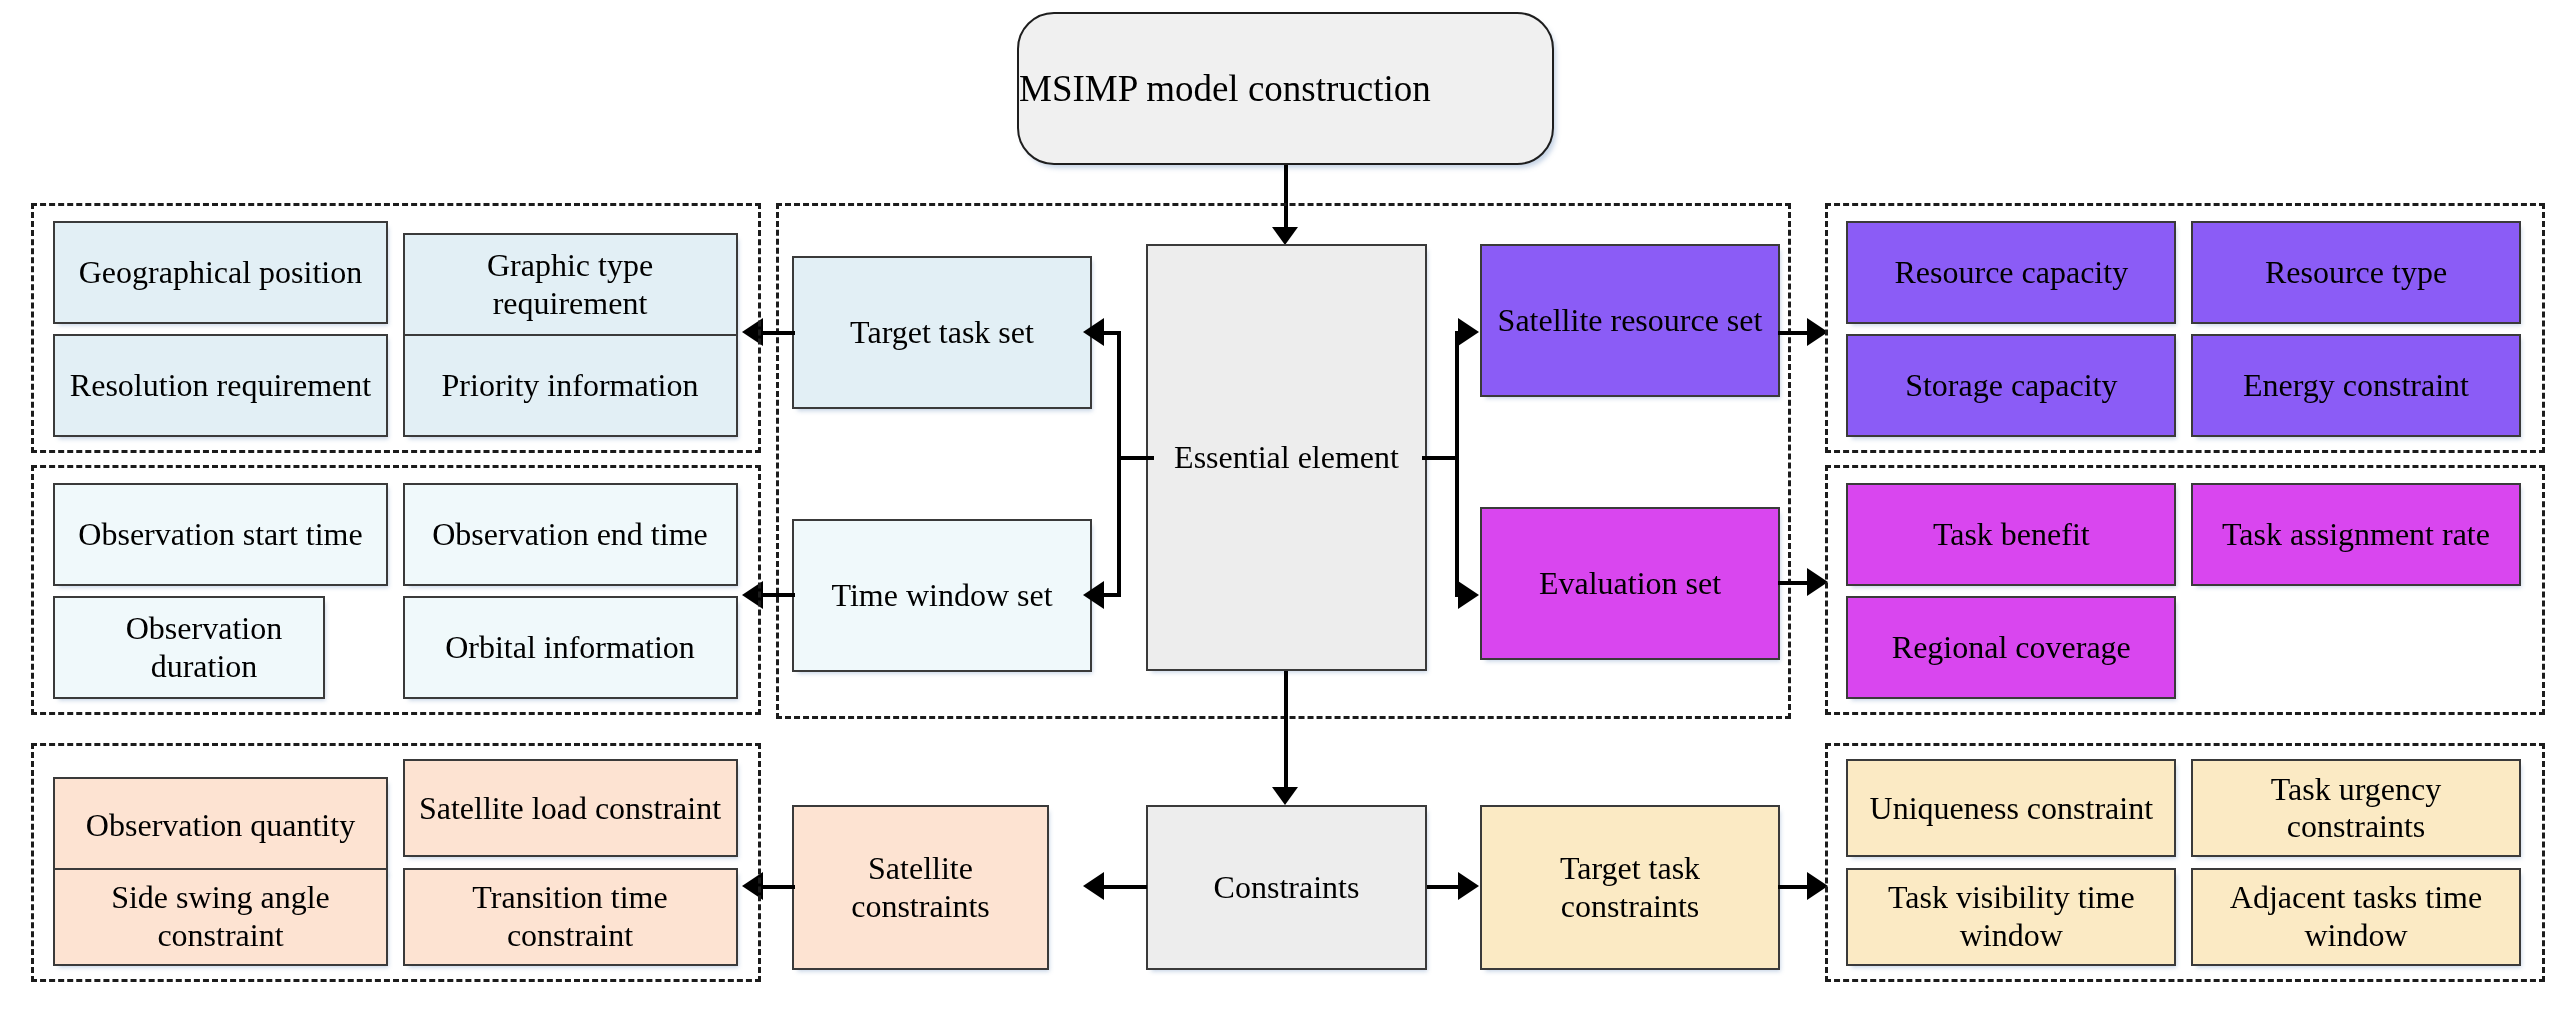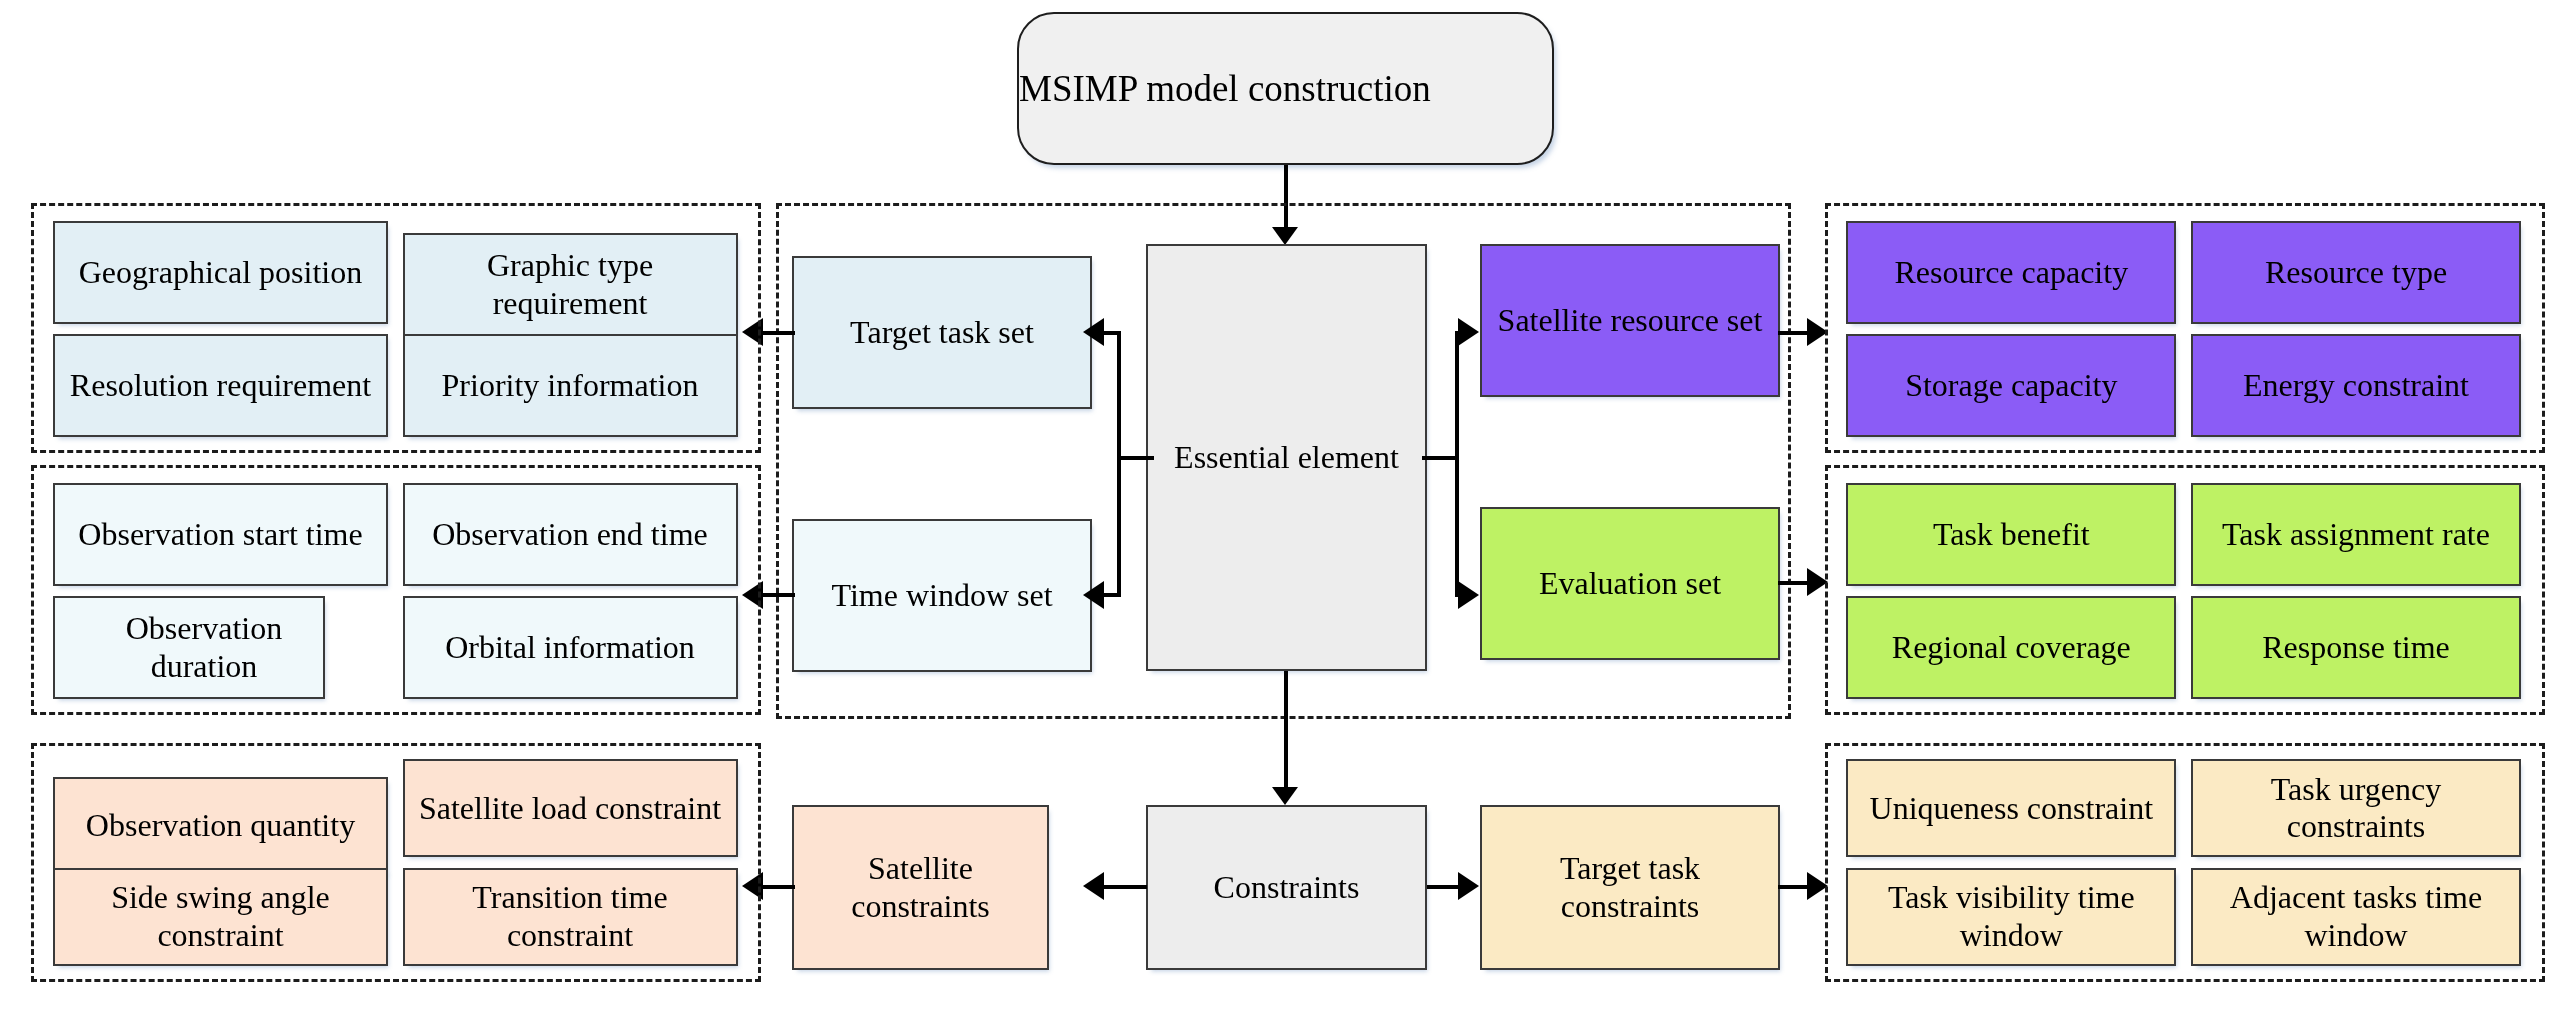--- a/index.html
+++ b/index.html
@@ -30,21 +30,21 @@
     box-shadow:3.1px 3.7px 4.3px -1.8px rgba(90,130,180,.35);
   }
   .node span{display:block;}
 
   
   .fill-blue     {background:#8b5cf6;}
   .fill-paleblue {background:#e2eff5;}
   .fill-iceblue  {background:#f0f9fb;}
   .fill-peach    {background:#fde3d2;}
   .fill-cream    {background:#fbeac4;}
-  .fill-lav      {background:#bef264;}
+  .fill-lav      {background:#d946ef;}
   .fill-gray     {background:#ededed;}
 
   
   .title-node{
     position:absolute;
     box-sizing:border-box;
     border:2.4px solid #1e1e1e;
     border-radius:37px;
     background:#f0f0f0;
     display:flex;align-items:center;
@@ -212,23 +212,20 @@
   <div class="dashgroup" style="left:1825px;top:465px;width:720px;height:250px;">
     <div class="node fill-lav" style="left:18.3px;top:15.3px;width:330px;height:103px;">
       <span>Task benefit</span>
     </div>
     <div class="node fill-lav" style="left:363px;top:15.3px;width:330px;height:103px;">
       <span>Task assignment rate</span>
     </div>
     <div class="node fill-lav" style="left:18.3px;top:128px;width:330px;height:103px;">
       <span>Regional coverage</span>
     </div>
-    <div class="node fill-lav" style="left:363px;top:128px;width:330px;height:103px;">
-      <span>Response time</span>
-    </div>
   </div>
 
   <div class="dashgroup" style="left:1825px;top:743px;width:720px;height:239px;">
     <div class="node fill-cream" style="left:18.3px;top:13.4px;width:330px;height:98px;">
       <span>Uniqueness constraint</span>
     </div>
     <div class="node fill-cream" style="left:363px;top:13.4px;width:330px;height:98px;">
       <span>Task urgency constraints</span>
     </div>
     <div class="node fill-cream" style="left:18.3px;top:122px;width:330px;height:98px;">

